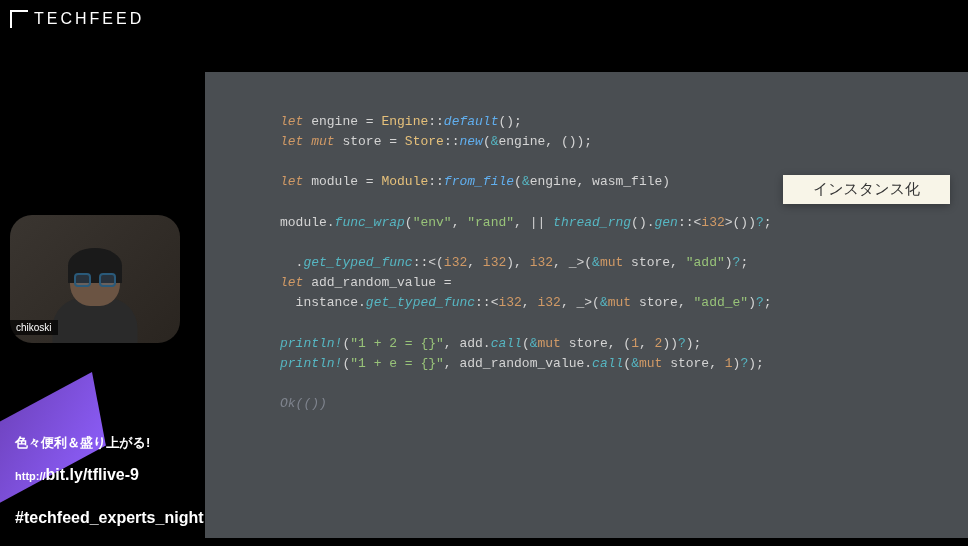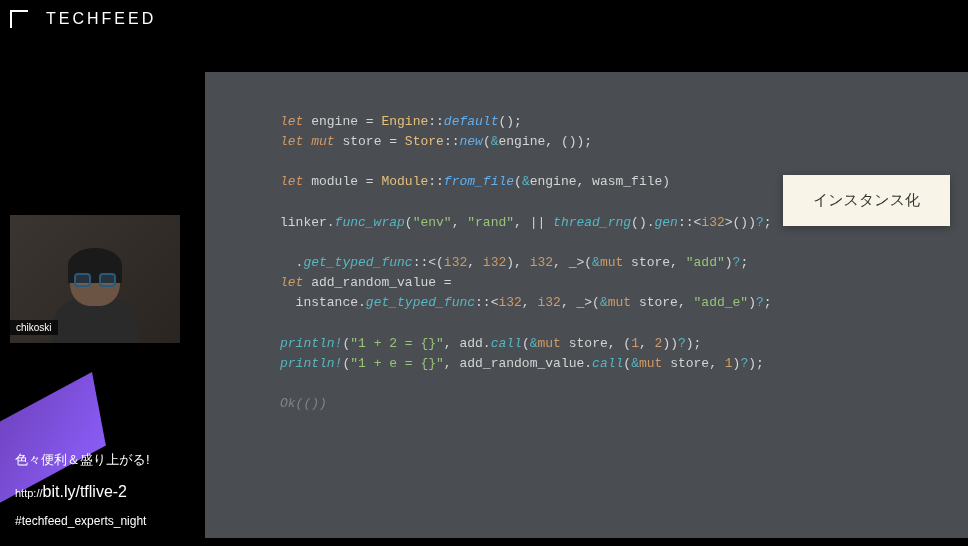--- a/index.html
+++ b/index.html
@@ -16,21 +16,21 @@
     top: 10px;
     left: 10px;
     color: #fff;
   }
   .logo-text {
     font-size: 16px;
     letter-spacing: 3px;
     font-weight: 400;
     display: flex;
     align-items: center;
-    gap: 18px;
+    gap: 6px;
   }
   .logo-icon {
     width: 18px;
     height: 18px;
     border: 2px solid #fff;
     border-right: none;
     border-bottom: none;
     position: relative;
   }
   .logo-subtitle {
@@ -41,20 +41,21 @@
     margin-left: 8px;
   }
   .webcam {
     position: absolute;
     top: 215px;
     left: 10px;
     width: 170px;
     height: 128px;
     background: linear-gradient(135deg, #3a3530 0%, #2a2520 100%);
     position: absolute;
+    border-radius: 22px;
   }
   .webcam-person {
     position: absolute;
     left: 50%;
     bottom: 0;
     transform: translateX(-50%);
     width: 90px;
     height: 100px;
   }
   .head {
@@ -142,47 +143,48 @@
   .num { color: #d19a66; }
   .op { color: #56b6c2; }
   .mut { color: #d19a66; }
   .comment { color: #7f848e; font-style: italic; }
   .callout {
     position: absolute;
     top: 175px;
     right: 18px;
     background: #f8f5e8;
     color: #333;
-    padding: 16px 30px;
+    padding: 5px 30px;
     font-size: 15px;
     box-shadow: 0 2px 8px rgba(0,0,0,0.3);
     z-index: 10;
   }
   .bottom-info {
     position: absolute;
     left: 15px;
     bottom: 15px;
     color: #fff;
     font-size: 14px;
     line-height: 1.6;
+    font-weight: bold;
   }
   .purple-accent {
     position: absolute;
     left: -40px;
     bottom: 60px;
     width: 140px;
     height: 80px;
     background: linear-gradient(135deg, #6a3fb5 0%, #8b5cf6 100%);
     transform: skewY(-20deg) rotate(-10deg);
     z-index: -1;
   }
   .info-line1 { font-size: 13px; }
   .info-url { font-size: 16px; margin-top: 8px; }
   .info-url .sm { font-size: 11px; }
-  .info-hashtag { font-size: 12px; margin-top: 7px; }
+  .info-hashtag { font-size: 16px; margin-top: 18px; }
 </style>
 </head>
 <body>
 
 <div class="logo-area">
   <div class="logo-text">
     <span class="logo-icon"></span>
     <span>TECHFEED</span>
   </div>
 </div>
@@ -201,31 +203,31 @@
 </div>
 
 <div class="callout">インスタンス化</div>
 
 <div class="code-panel">
 <div class="code-line"><span class="kw">let</span> <span>engine</span><span> = </span><span class="tp">Engine</span><span>::</span><span class="fn">default</span><span>();</span></div>
 <div class="code-line"><span class="kw">let</span> <span class="kw">mut</span> <span>store</span><span> = </span><span class="tp">Store</span><span>::</span><span class="fn">new</span><span>(</span><span class="op">&amp;</span><span>engine, ()</span><span>);</span></div>
 <div class="code-line"> </div>
 <div class="code-line"><span class="kw">let</span> <span>module</span><span> = </span><span class="tp">Module</span><span>::</span><span class="fn">from_file</span><span>(</span><span class="op">&amp;</span><span>engine, wasm_file)</span></div>
 <div class="code-line"> </div>
-<div class="code-line"><span>linker.</span><span class="fn2">func_wrap</span><span>(</span><span class="str">"env"</span><span>, </span><span class="str">"rand"</span><span>, || </span><span class="fn2">thread_rng</span><span>().</span><span class="fn2">gen</span><span>::&lt;</span><span class="mut">i32</span><span>&gt;())</span><span class="op">?</span><span>;</span></div>
+<div class="code-line"><span>module.</span><span class="fn2">func_wrap</span><span>(</span><span class="str">"env"</span><span>, </span><span class="str">"rand"</span><span>, || </span><span class="fn2">thread_rng</span><span>().</span><span class="fn2">gen</span><span>::&lt;</span><span class="mut">i32</span><span>&gt;())</span><span class="op">?</span><span>;</span></div>
 <div class="code-line"> </div>
 <div class="code-line"><span>  .</span><span class="fn2">get_typed_func</span><span>::&lt;(</span><span class="mut">i32</span><span>, </span><span class="mut">i32</span><span>), </span><span class="mut">i32</span><span>, _&gt;(</span><span class="op">&amp;</span><span class="mut">mut</span><span> store, </span><span class="str">"add"</span><span>)</span><span class="op">?</span><span>;</span></div>
 <div class="code-line"><span class="kw">let</span> <span>add_random_value</span><span> =</span></div>
 <div class="code-line"><span>  instance.</span><span class="fn2">get_typed_func</span><span>::&lt;</span><span class="mut">i32</span><span>, </span><span class="mut">i32</span><span>, _&gt;(</span><span class="op">&amp;</span><span class="mut">mut</span><span> store, </span><span class="str">"add_e"</span><span>)</span><span class="op">?</span><span>;</span></div>
 <div class="code-line"> </div>
 <div class="code-line"><span class="fn2">println!</span><span>(</span><span class="str">"1 + 2 = {}"</span><span>, add.</span><span class="fn2">call</span><span>(</span><span class="op">&amp;</span><span class="mut">mut</span><span> store, (</span><span class="num">1</span><span>, </span><span class="num">2</span><span>))</span><span class="op">?</span><span>);</span></div>
 <div class="code-line"><span class="fn2">println!</span><span>(</span><span class="str">"1 + e = {}"</span><span>, add_random_value.</span><span class="fn2">call</span><span>(</span><span class="op">&amp;</span><span class="mut">mut</span><span> store, </span><span class="num">1</span><span>)</span><span class="op">?</span><span>);</span></div>
 <div class="code-line"> </div>
 <div class="code-line"><span class="comment">Ok</span><span class="comment">(())</span></div>
 </div>
 
 <div class="purple-accent"></div>
 
 <div class="bottom-info">
   <div class="info-line1">色々便利＆盛り上がる!</div>
-  <div class="info-url"><span class="sm">http://</span><span>bit.ly/tflive-2</span></div>
+  <div class="info-url"><span class="sm">http://</span><span>bit.ly/tflive-9</span></div>
   <div class="info-hashtag">#techfeed_experts_night</div>
 </div>
 
 </body></html>

